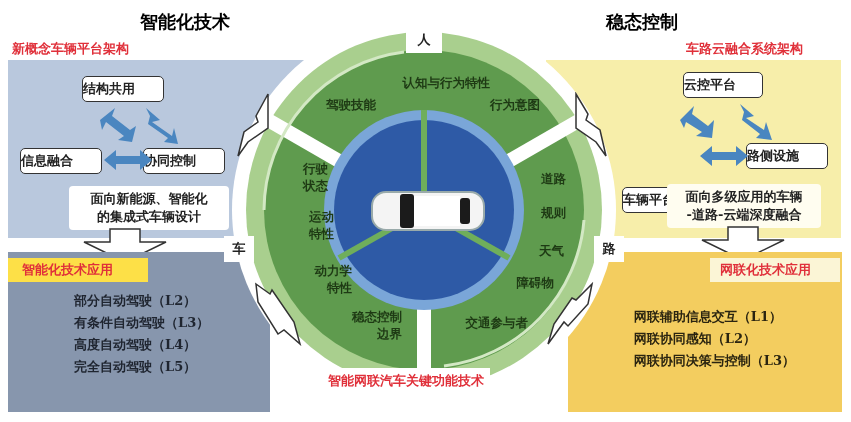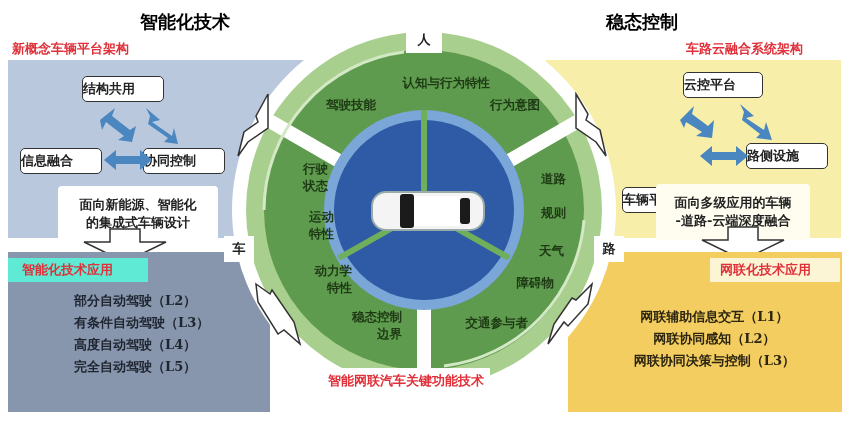--- a/index.html
+++ b/index.html
@@ -7,26 +7,26 @@
          font-family:"DejaVu Serif","Liberation Serif",serif; color:#222; }
   .abs { position:absolute; }
   .heading { font-size:18px; font-weight:bold; color:#000000;text-align:center; }
   .red { color:#e0303a; font-weight:bold; font-size:13px; }
   .panel-tl { left:8px; top:60px; width:300px; height:178px; background:#b9c8dd; }
   .panel-tr { left:546px; top:60px; width:295px; height:178px; background:#f7eeaa; }
   .panel-bl { left:8px; top:252px; width:262px; height:160px; background:#8796ad; }
   .panel-br { left:568px; top:252px; width:274px; height:160px; background:#f3cd5f; }
   .tag-tl { left:8px; top:38px; background:#fff; width:168px; height:22px; }
   .tag-tr { left:680px; top:38px; background:#fff; width:160px; height:22px; }
-  .tag-bl { left:8px; top:258px; background:#5eead4; width:140px; height:24px; }
+  .tag-bl { left:8px; top:258px; background:#fde047; width:140px; height:24px; }
   .tag-br { left:710px; top:258px; background:#fbf5d6; width:130px; height:24px; }
   .box { background:#fff; border:1.5px solid #333; border-radius:5px;
          font-size:13px; font-weight:bold; text-align:left; line-height:24px; height:24px; }
   .desc { background:#fff; border-radius:4px; font-size:13px; font-weight:bold;
-          text-align:center; line-height:18px; padding:10px 4px; }
+          text-align:center; line-height:18px; padding:4px 4px;margin-left:11px; }
   .list { font-size:13px; font-weight:bold; line-height:22px; }
   .ring-text { font-size:12.5px; font-weight:bold; color:#1e3a14; text-align:right; line-height:17px; }
   .label-white { background:#fff; font-size:13px; font-weight:bold; text-align:center; }
 </style>
 </head>
 <body>
 
 <div class="abs heading" style="left:140px;top:10px;">智能化技术</div>
 <div class="abs heading" style="left:606px;top:10px;">稳态控制</div>
 
@@ -84,21 +84,21 @@
   <div>-道路-云端深度融合</div>
 </div>
 <svg class="abs" style="left:700px;top:226px;" width="86" height="36">
   <polygon points="28,1 58,1 58,14 84,14 43,34 2,14 28,14" fill="#fff" stroke="#333" stroke-width="1.5"></polygon>
 </svg>
 
 <div class="abs panel-br"></div>
 <div class="abs tag-br">
   <span class="red" style="position:absolute;left:10px;top:3px;">网联化技术应用</span>
 </div>
-<div class="abs list" style="right:56px;top:306px;text-align:center;color:#2a2410;">
+<div class="abs list" style="right:56px;top:306px;text-align:left;color:#2a2410;">
   <div>网联辅助信息交互（L1）</div>
   <div>网联协同感知（L2）</div>
   <div>网联协同决策与控制（L3）</div>
 </div>
 
 <svg class="abs" style="left:224px;top:20px;" width="400" height="380" viewBox="0 0 400 380">
 
   <circle cx="200" cy="190" r="192" fill="#ffffff"></circle>
 
   <circle cx="200" cy="190" r="178" fill="#a9cf8e"></circle>

